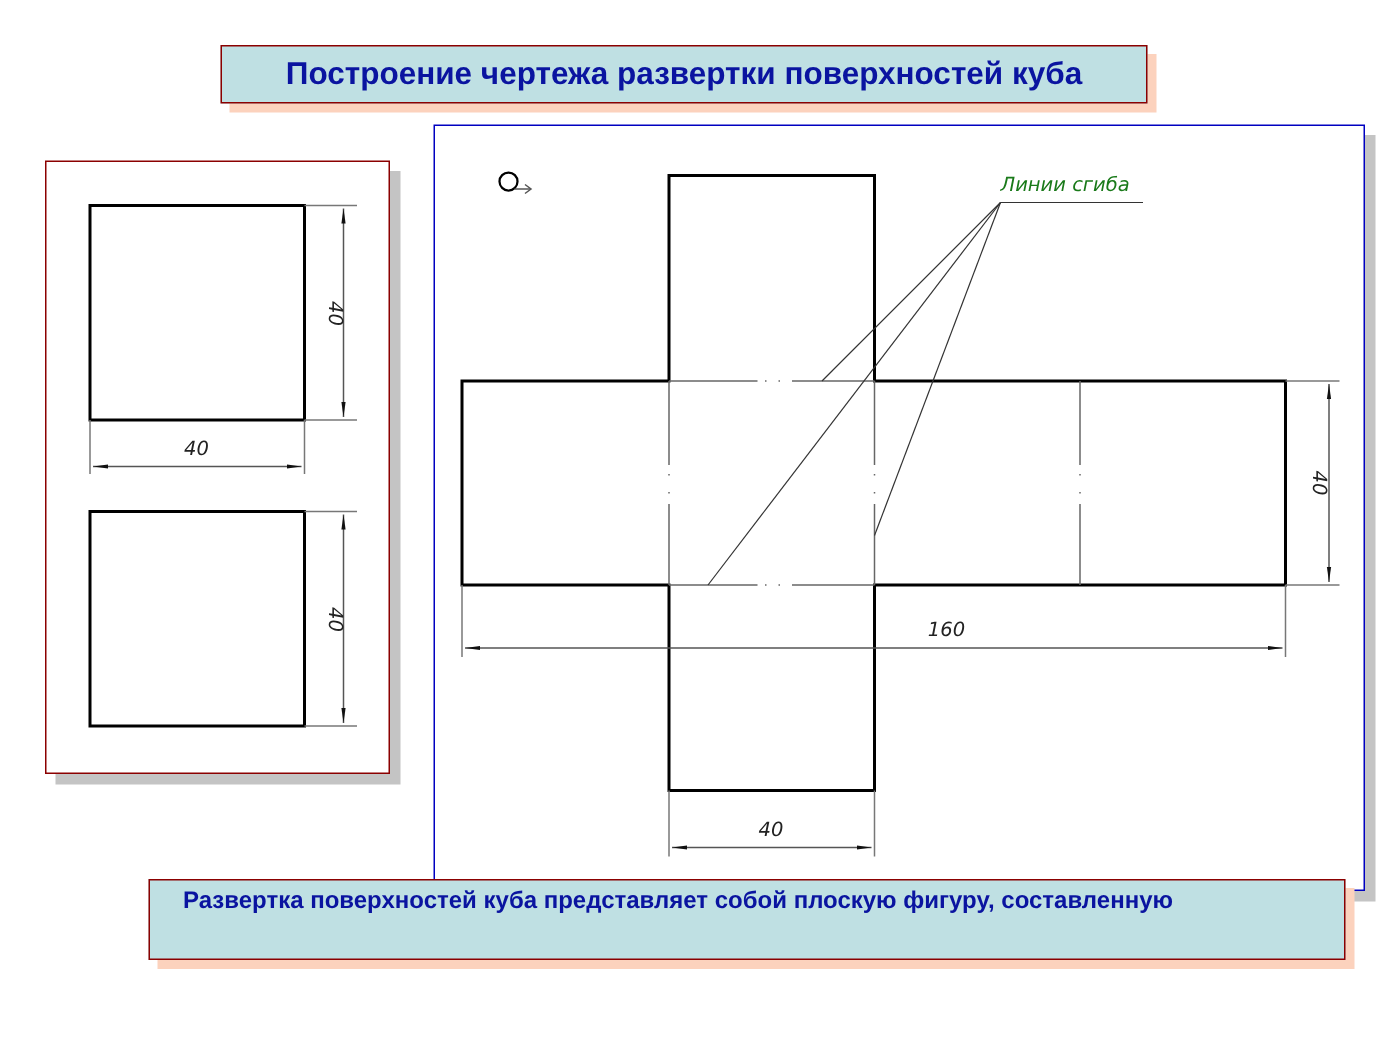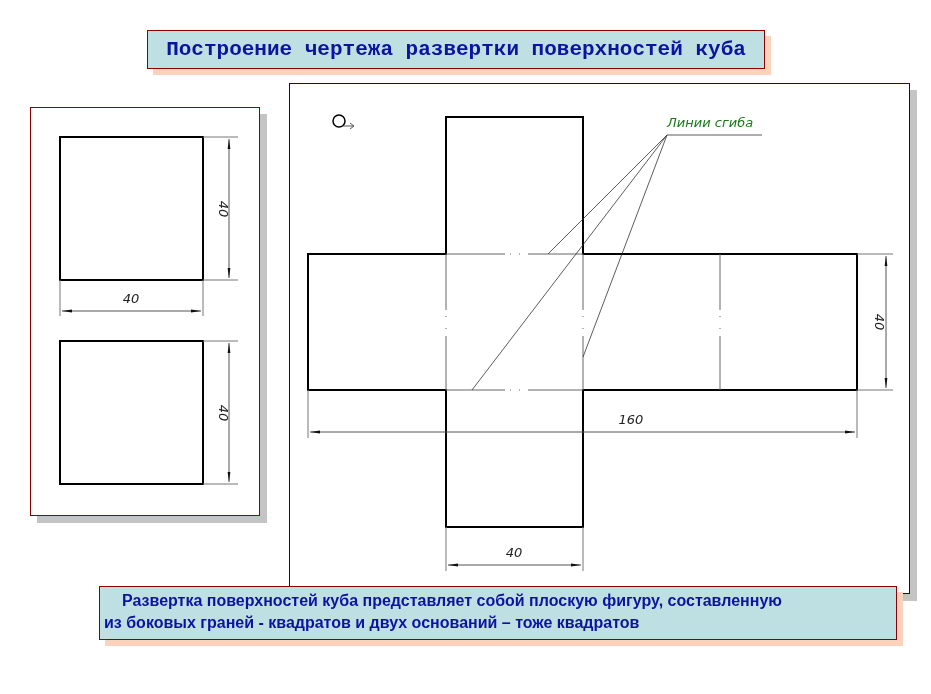--- a/index.html
+++ b/index.html
@@ -6,21 +6,21 @@
     body {
       width: 931px; height: 694px; background: #ffffff;
       position: relative; overflow: hidden;
       font-family: "Liberation Sans", sans-serif;
     }
     .title-box {
       position: absolute; left: 147px; top: 30px; width: 616px; height: 37px;
       background: #bfe0e3; border: 1px solid #8b0000;
       box-shadow: 6px 6px 0 #fcd2bd;
       display: flex; align-items: center; justify-content: center;
-      color: #0a14a0; font-weight: bold; font-size: 21px; font-family: Liberation Mono, monospace;
+      color: #0a14a0; font-weight: bold; font-size: 21px;
     }
     .left-panel {
       position: absolute; left: 30px; top: 107px; width: 228px; height: 407px;
       background: #fff; border: 1px solid #8b0000;
       box-shadow: 7px 7px 0 #c4c4c4;
     }
     .main-panel {
       position: absolute; left: 289px; top: 83px; width: 619px; height: 509px;
       background: #fff; border: 1px solid #0000c0;
       box-shadow: 7px 7px 0 #c4c4c4;
@@ -130,14 +130,13 @@
     <line x1="583" y1="527" x2="583" y2="571" stroke="#777" stroke-width="1"></line>
     <line x1="448" y1="565" x2="581" y2="565" stroke="#555" stroke-width="1" marker-start="url(#arr)" marker-end="url(#arr)"></line>
   </g>
   <text class="dimtxt" x="631" y="424" text-anchor="middle">160</text>
   <text class="dimtxt" x="0" y="0" text-anchor="middle" transform="translate(875,322) rotate(90)">40</text>
   <text class="dimtxt" x="514" y="557" text-anchor="middle">40</text>
 </svg>
 
 <div class="caption-box">
   <span class="line1">Развертка поверхностей куба представляет собой плоскую фигуру,  составленную</span>
-  <span class="line2">из боковых граней - квадратов и двух оснований – тоже квадратов</span>
 </div>
 
 </body></html>

